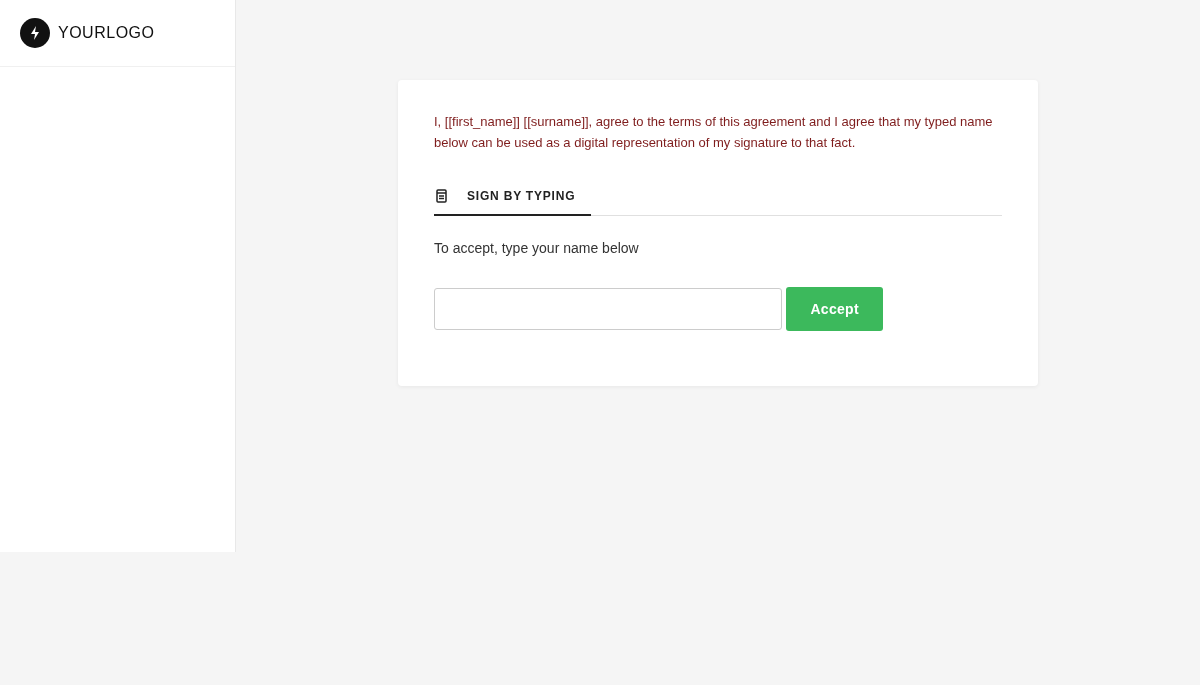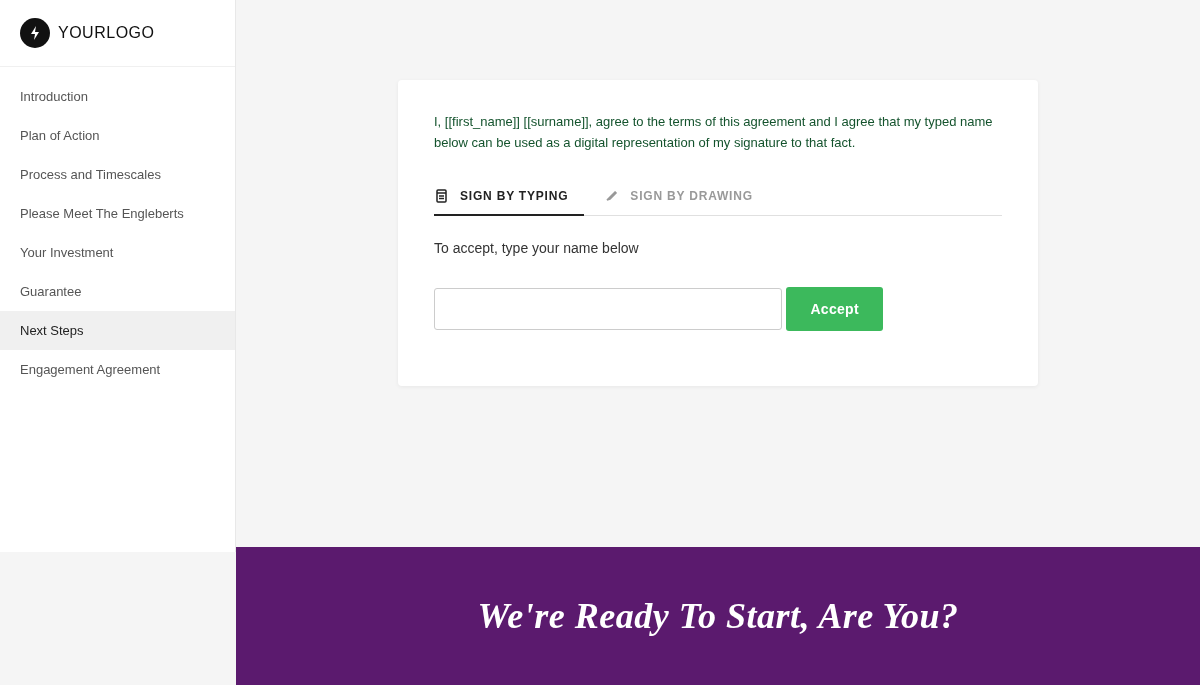--- a/index.html
+++ b/index.html
@@ -100,35 +100,35 @@
       border-radius: 4px;
       padding: 32px 36px;
       max-width: 640px;
       width: 100%;
       align-self: center;
       box-shadow: 0 1px 4px rgba(0,0,0,0.06);
     }
 
     .agreement-text {
       font-size: 13px;
-      color: #14532d;
+      color: #7f1d1d;
       line-height: 1.6;
       margin-bottom: 24px;
     }
 
     .sign-tabs {
       display: flex;
       border-bottom: 1px solid #e0e0e0;
       margin-bottom: 24px;
     }
 
     .sign-tab {
       display: flex;
       align-items: center;
-      gap: 10px;
+      gap: 17px;
       padding: 10px 16px 10px 0;
       font-size: 12px;
       font-weight: 600;
       letter-spacing: 0.8px;
       color: #999;
       cursor: pointer;
       border-bottom: 2px solid transparent;
       margin-bottom: -1px;
       text-transform: uppercase;
     }
@@ -220,66 +220,44 @@
     <div class="logo-icon">
       <svg viewBox="0 0 16 16" fill="white">
         <polygon points="9,1 4,9 8,9 7,15 12,7 8,7"></polygon>
       </svg>
     </div>
     <div class="logo-text">
       <span>YOUR</span><span style="font-weight:300">LOGO</span>
     </div>
   </div>
 
-  <nav class="nav-items">
-    <div class="nav-item">Introduction</div>
-    <div class="nav-item">Plan of Action</div>
-    <div class="nav-item">Process and Timescales</div>
-    <div class="nav-item">Please Meet The Engleberts</div>
-    <div class="nav-item">Your Investment</div>
-    <div class="nav-item">Guarantee</div>
-    <div class="nav-item active">Next Steps</div>
-    <div class="nav-item">Engagement Agreement</div>
-  </nav>
 </aside>
 
 <div class="main-content">
   <div class="content-area">
     <div class="signature-card">
 
       <p class="agreement-text">I, [[first_name]] [[surname]], agree to the terms of this agreement and I agree that my typed name below can be used as a digital representation of my signature to that fact.</p>
 
       <div class="sign-tabs">
         <div class="sign-tab active">
           <span class="tab-icon">
             <svg width="14" height="14" viewBox="0 0 14 14" fill="none" stroke="currentColor" stroke-width="1.5">
               <rect x="2" y="1" width="9" height="12" rx="1"></rect>
               <line x1="2" y1="4" x2="11" y2="4"></line>
               <line x1="4" y1="7" x2="9" y2="7"></line>
               <line x1="4" y1="9.5" x2="9" y2="9.5"></line>
             </svg>
           </span>
           <span>SIGN BY TYPING</span>
         </div>
-        <div class="sign-tab">
-          <span class="tab-icon">
-            <svg width="14" height="14" viewBox="0 0 14 14" fill="none" stroke="currentColor" stroke-width="1.5">
-              <path d="M2 11 L5 10 L11 4 L10 3 L4 9 Z"></path>
-              <line x1="10" y1="3" x2="11" y2="4"></line>
-            </svg>
-          </span>
-          <span>SIGN BY DRAWING</span>
-        </div>
       </div>
 
       <p class="type-label">To accept, type your name below</p>
 
       <input class="name-input" type="text" placeholder="" style="">
 
       <button class="accept-btn">Accept</button>
 
     </div>
   </div>
 
-  <div class="footer-banner">
-    <h2 class="footer-title">We're Ready To Start, Are You?</h2>
-  </div>
 </div>
 
 </body></html>

